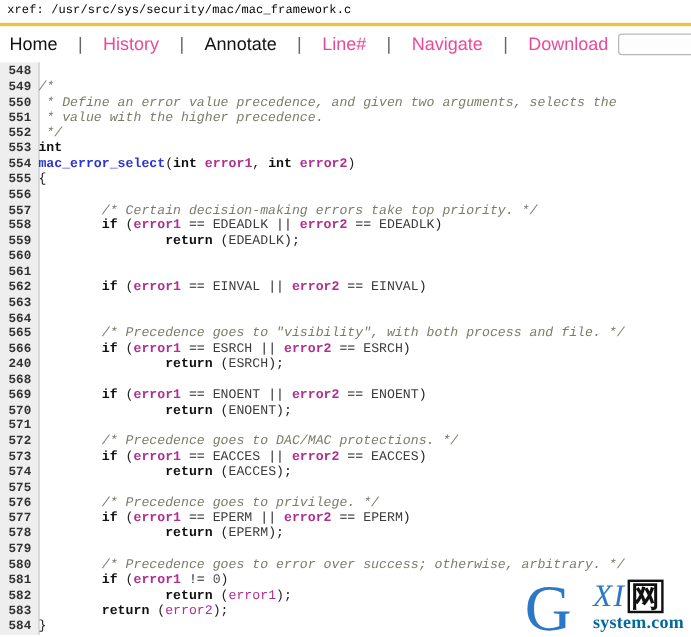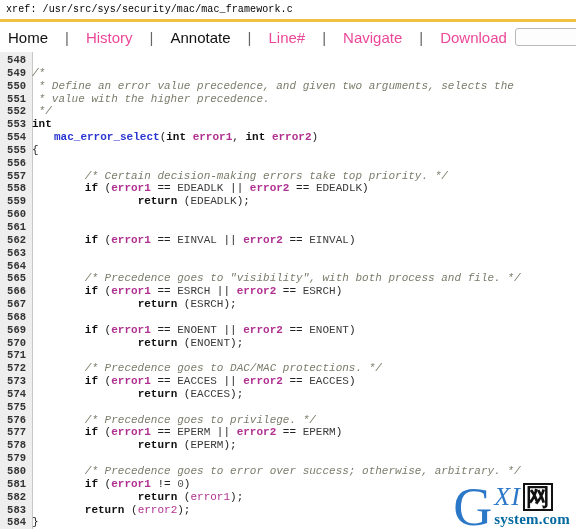--- a/index.html
+++ b/index.html
@@ -127,21 +127,21 @@
   .src {
     white-space: pre;
     font-family: "Liberation Mono", monospace;
     font-size: 11px;
     color: #111111;
   }
 
   
   .c  { color: #7b7b6b; font-style: italic; }          
   .kw { color: #101010; font-weight: bold; }           
-  .fn { color: #2b35d0; font-weight: bold; padding-left: 22px; }           
+  .fn { color: #2b35d0; font-weight: bold; }           
   .v  { color: #b03090; font-weight: bold; }           
   .vr { color: #b03090; }                              
   .m  { color: #3a3a3a; }                              
   .p  { color: #222222; }                              
   .n  { color: #555555; }                              
 
   
   .watermark {
     position: absolute;
     right: 6px;
@@ -157,21 +157,21 @@
   .wm-g {
     font-family: "Liberation Serif", serif;
     font-size: 54px;
     color: #2c78c8;
     line-height: 0.82;
     font-weight: normal;
   }
   .wm-right {
     display: flex;
     flex-direction: column;
-    margin-left: 2px;
+    margin-left: 18px;
     margin-bottom: 2px;
   }
   .wm-xi {
     display: flex;
     align-items: center;
   }
   .wm-xi-text {
     font-family: "Liberation Serif", serif;
     font-style: italic;
     font-size: 26px;
@@ -241,21 +241,21 @@
       <div class="ln"><a class="lno">557</a><span class="src"><span class="p">        </span><span class="c">/* Certain decision-making errors take top priority. */</span></span></div>
       <div class="ln"><a class="lno">558</a><span class="src"><span class="p">        </span><span class="kw">if</span><span class="p"> (</span><span class="v">error1</span><span class="p"> == </span><span class="m">EDEADLK</span><span class="p"> || </span><span class="v">error2</span><span class="p"> == </span><span class="m">EDEADLK</span><span class="p">)</span></span></div>
       <div class="ln"><a class="lno">559</a><span class="src"><span class="p">                </span><span class="kw">return</span><span class="p"> (</span><span class="m">EDEADLK</span><span class="p">);</span></span></div>
       <div class="ln"><a class="lno">560</a><span class="src"></span></div>
       <div class="ln"><a class="lno">561</a><span class="src"><span class="p">        </span></span></div>
       <div class="ln"><a class="lno">562</a><span class="src"><span class="p">        </span><span class="kw">if</span><span class="p"> (</span><span class="v">error1</span><span class="p"> == </span><span class="m">EINVAL</span><span class="p"> || </span><span class="v">error2</span><span class="p"> == </span><span class="m">EINVAL</span><span class="p">)</span></span></div>
       <div class="ln"><a class="lno">563</a></div>
       <div class="ln"><a class="lno">564</a><span class="src"></span></div>
       <div class="ln"><a class="lno">565</a><span class="src"><span class="p">        </span><span class="c">/* Precedence goes to "visibility", with both process and file. */</span></span></div>
       <div class="ln"><a class="lno">566</a><span class="src"><span class="p">        </span><span class="kw">if</span><span class="p"> (</span><span class="v">error1</span><span class="p"> == </span><span class="m">ESRCH</span><span class="p"> || </span><span class="v">error2</span><span class="p"> == </span><span class="m">ESRCH</span><span class="p">)</span></span></div>
-      <div class="ln"><a class="lno">567</a><span class="src"><span class="p">                </span><span class="kw">return</span><span class="p"> (</span><span class="m">ESRCH</span><span class="p">);</span></span></div>
+      <div class="ln"><a class="lno">240</a><span class="src"><span class="p">                </span><span class="kw">return</span><span class="p"> (</span><span class="m">ESRCH</span><span class="p">);</span></span></div>
       <div class="ln"><a class="lno">568</a><span class="src"></span></div>
       <div class="ln"><a class="lno">569</a><span class="src"><span class="p">        </span><span class="kw">if</span><span class="p"> (</span><span class="v">error1</span><span class="p"> == </span><span class="m">ENOENT</span><span class="p"> || </span><span class="v">error2</span><span class="p"> == </span><span class="m">ENOENT</span><span class="p">)</span></span></div>
       <div class="ln"><a class="lno">570</a><span class="src"><span class="p">                </span><span class="kw">return</span><span class="p"> (</span><span class="m">ENOENT</span><span class="p">);</span></span></div>
       <div class="ln"><a class="lno">571</a><span class="src"></span></div>
       <div class="ln"><a class="lno">572</a><span class="src"><span class="p">        </span><span class="c">/* Precedence goes to DAC/MAC protections. */</span></span></div>
       <div class="ln"><a class="lno">573</a><span class="src"><span class="p">        </span><span class="kw">if</span><span class="p"> (</span><span class="v">error1</span><span class="p"> == </span><span class="m">EACCES</span><span class="p"> || </span><span class="v">error2</span><span class="p"> == </span><span class="m">EACCES</span><span class="p">)</span></span></div>
       <div class="ln"><a class="lno">574</a><span class="src"><span class="p">                </span><span class="kw">return</span><span class="p"> (</span><span class="m">EACCES</span><span class="p">);</span></span></div>
       <div class="ln"><a class="lno">575</a><span class="src"></span></div>
       <div class="ln"><a class="lno">576</a><span class="src"><span class="p">        </span><span class="c">/* Precedence goes to privilege. */</span></span></div>
       <div class="ln"><a class="lno">577</a><span class="src"><span class="p">        </span><span class="kw">if</span><span class="p"> (</span><span class="v">error1</span><span class="p"> == </span><span class="m">EPERM</span><span class="p"> || </span><span class="v">error2</span><span class="p"> == </span><span class="m">EPERM</span><span class="p">)</span></span></div>

